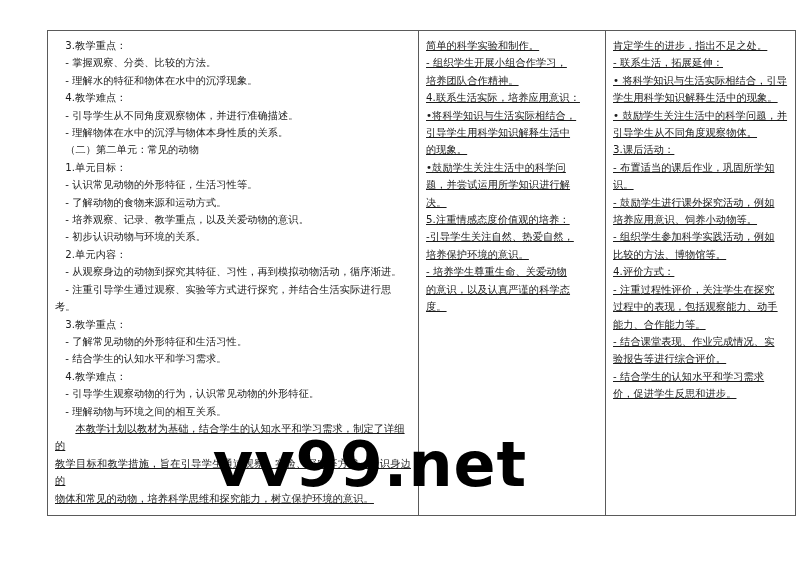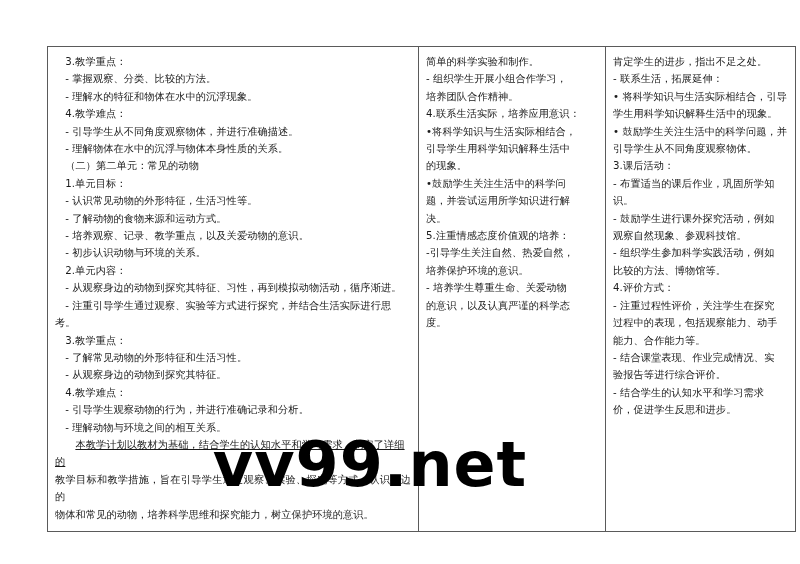--- a/index.html
+++ b/index.html
@@ -19,21 +19,20 @@
     left: 0; top: 0;
     width: 800px; height: 564px;
   }
   .doc-table {
     position: absolute;
     left: 47px;
     top: 30px;
     width: 703px;
     border-collapse: collapse;
     table-layout: fixed;
-    margin-top: 16px;
   }
   .doc-table td {
     border: 1px solid #5a5a5a;
     vertical-align: top;
     padding: 6px 7px 8px 7px;
     background: #ffffff;
   }
   .col-a { width: 356px; }
   .col-b { width: 172px; }
   .col-c { width: 175px; }
@@ -49,21 +48,21 @@
     line-height: 17.4px;
   }
   p.line {
     margin: 0;
     padding: 0;
     white-space: pre-wrap;
     word-break: break-all;
   }
   p.indent1 { text-indent: 1.0em; }
   p.indent2 { text-indent: 2.0em; text-decoration: underline; }
-  p.just { text-align: justify; }
+  p.just { text-align: justify; text-decoration: underline; }
 
   
   .watermark {
     position: absolute;
     left: 0;
     top: 428px;
     width: 740px;
     text-align: center;
     font-family: "DejaVu Sans", "Liberation Sans", sans-serif;
     font-size: 62px;
@@ -94,23 +93,23 @@
               <p class="line indent1">1.单元目标：</p>
               <p class="line indent1">- 认识常见动物的外形特征，生活习性等。</p>
               <p class="line indent1">- 了解动物的食物来源和运动方式。</p>
               <p class="line indent1">- 培养观察、记录、教学重点，以及关爱动物的意识。</p>
               <p class="line indent1">- 初步认识动物与环境的关系。</p>
               <p class="line indent1">2.单元内容：</p>
               <p class="line indent1">- 从观察身边的动物到探究其特征、习性，再到模拟动物活动，循序渐进。</p>
               <p class="line indent1">- 注重引导学生通过观察、实验等方式进行探究，并结合生活实际进行思考。</p>
               <p class="line indent1">3.教学重点：</p>
               <p class="line indent1">- 了解常见动物的外形特征和生活习性。</p>
-              <p class="line indent1">- 从观察身边的动物到探究其特征。</p>
+              <p class="line indent1">- 结合学生的认知水平和学习需求。</p>
               <p class="line indent1">4.教学难点：</p>
-              <p class="line indent1">- 引导学生观察动物的行为，并进行准确记录和分析。</p>
+              <p class="line indent1">- 引导学生观察动物的行为，认识常见动物的外形特征。</p>
               <p class="line indent1">- 理解动物与环境之间的相互关系。</p>
               <p class="line indent2">本教学计划以教材为基础，结合学生的认知水平和学习需求，制定了详细的</p>
               <p class="line just">教学目标和教学措施，旨在引导学生通过观察、实验、探究等方式，认识身边的</p>
               <p class="line just">物体和常见的动物，培养科学思维和探究能力，树立保护环境的意识。</p>
             </div>
       </td>
       <td class="col-b">
         <div class="cell-inner" id="col-1">
               <p class="line just">简单的科学实验和制作。</p>
               <p class="line just">- 组织学生开展小组合作学习，</p>
@@ -135,21 +134,21 @@
               <p class="line just">肯定学生的进步，指出不足之处。</p>
               <p class="line just">- 联系生活，拓展延伸：</p>
               <p class="line just">• 将科学知识与生活实际相结合，引导</p>
               <p class="line just">学生用科学知识解释生活中的现象。</p>
               <p class="line just">• 鼓励学生关注生活中的科学问题，并</p>
               <p class="line just">引导学生从不同角度观察物体。</p>
               <p class="line just">3.课后活动：</p>
               <p class="line just">- 布置适当的课后作业，巩固所学知</p>
               <p class="line just">识。</p>
               <p class="line just">- 鼓励学生进行课外探究活动，例如</p>
-              <p class="line just">观察自然现象、参观科技馆。</p>
+              <p class="line just">培养应用意识、饲养小动物等。</p>
               <p class="line just">- 组织学生参加科学实践活动，例如</p>
               <p class="line just">比较的方法、博物馆等。</p>
               <p class="line just">4.评价方式：</p>
               <p class="line just">- 注重过程性评价，关注学生在探究</p>
               <p class="line just">过程中的表现，包括观察能力、动手</p>
               <p class="line just">能力、合作能力等。</p>
               <p class="line just">- 结合课堂表现、作业完成情况、实</p>
               <p class="line just">验报告等进行综合评价。</p>
               <p class="line just">- 结合学生的认知水平和学习需求</p>
               <p class="line just">价，促进学生反思和进步。</p>

